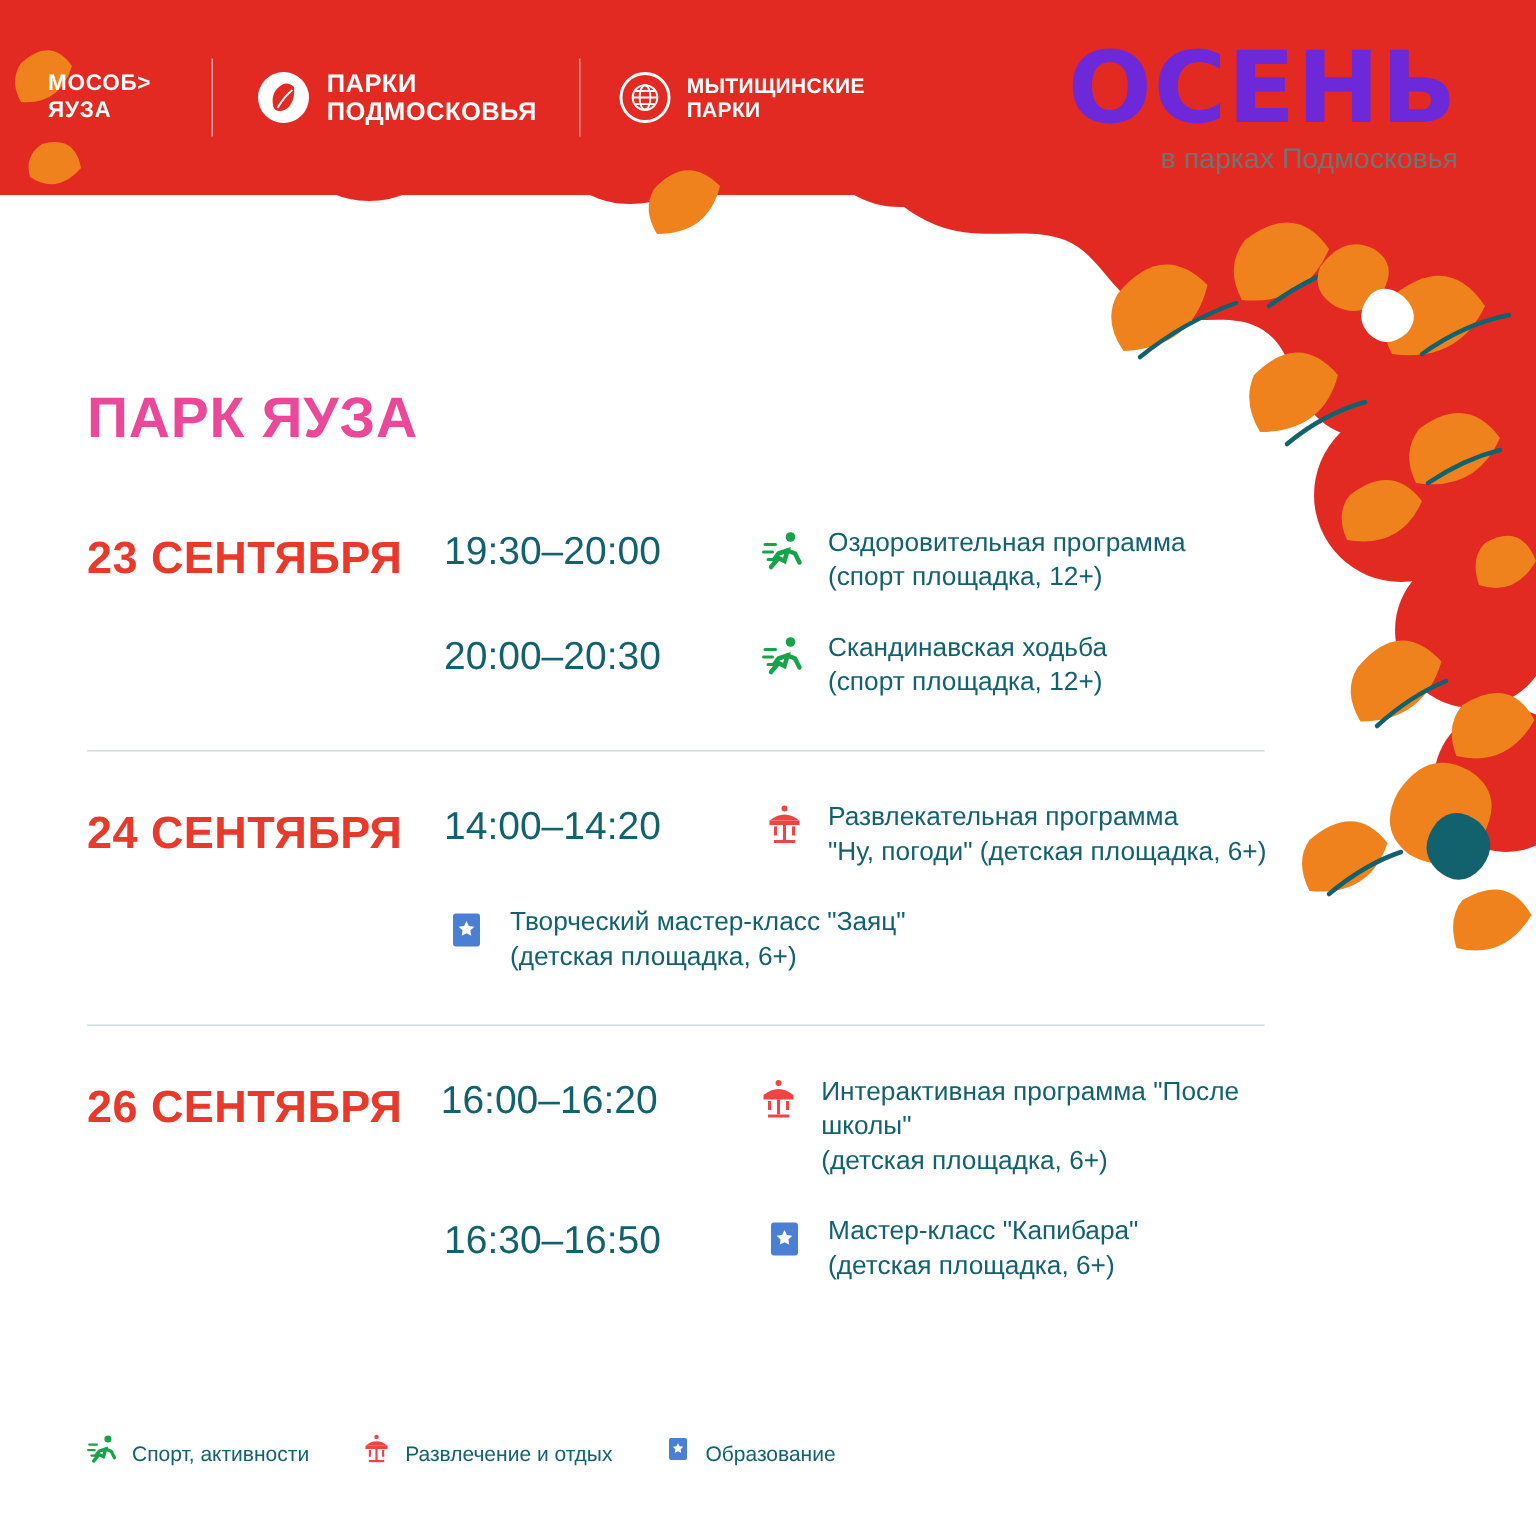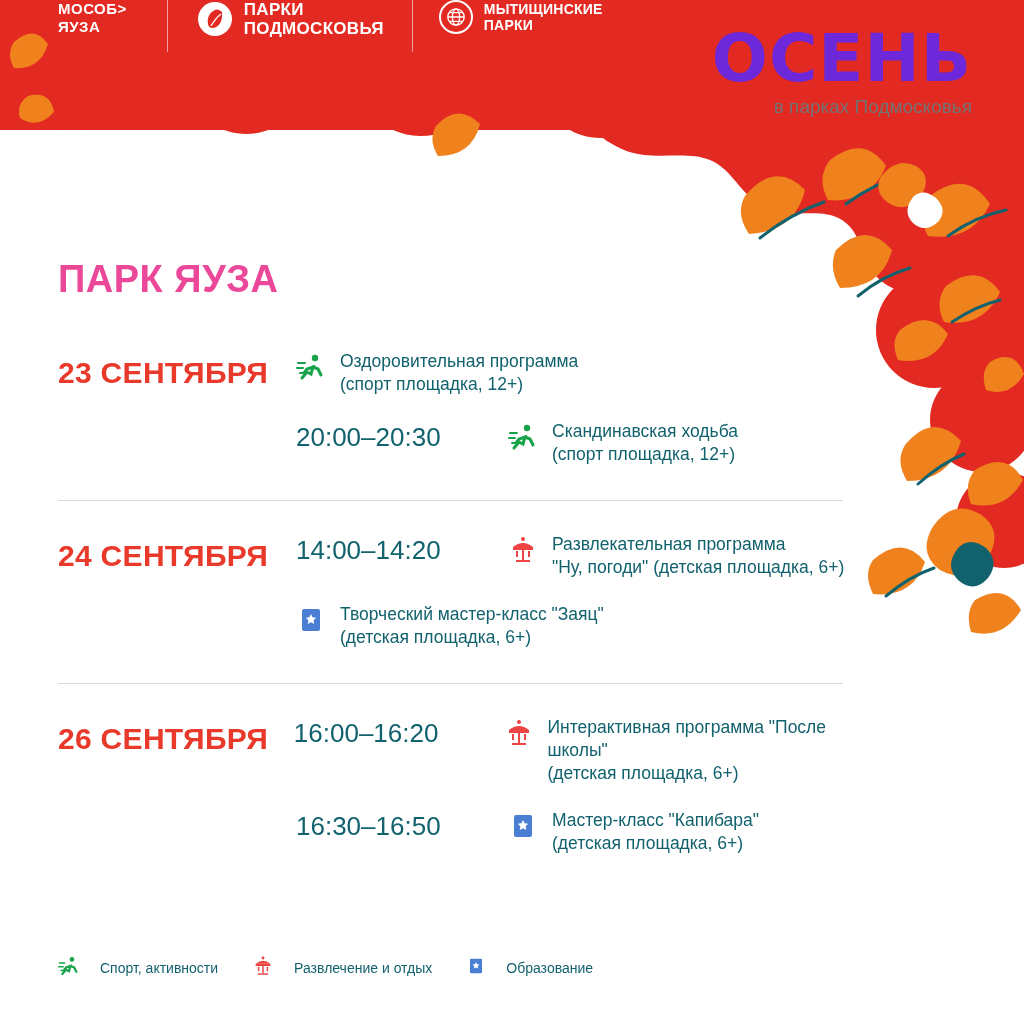--- a/index.html
+++ b/index.html
@@ -23,22 +23,22 @@
   }
   .red-right{
     position:absolute;right:0;top:0;width:520px;height:620px;
     overflow:hidden;
   }
   .red-right svg{display:block;}
 
   
   .header{
     position:absolute;left:0;top:0;width:824px;height:130px;
-    display:flex;align-items:flex-start;
-    padding-left:58px;box-sizing:border-box;
+    display:flex;align-items:center;
+    padding-left:32px;box-sizing:border-box;
     z-index:6;
   }
   .logo-mosob{
     color:#fff;font-weight:bold;font-size:15px;line-height:18px;
     letter-spacing:.5px;
   }
   .logo-sep{
     width:1px;height:52px;background:rgba(255,255,255,.55);
     margin:0 26px;
   }
@@ -91,21 +91,21 @@
   }
   .icon-cell{width:44px;padding-top:4px;}
   .evt{color:#12626e;font-size:17.5px;line-height:23px;padding-top:2px;}
   .evt .l2{display:block;}
 
   
   .legend{
     position:absolute;left:58px;top:955px;display:flex;align-items:center;z-index:5;
   }
   .legend-item{display:flex;align-items:center;margin-right:34px;}
-  .legend-item .lbl{color:#12626e;font-size:14px;margin-left:20px;}
+  .legend-item .lbl{color:#12626e;font-size:14px;margin-left:8px;}
   svg{overflow:visible;}
 </style>
 </head>
 <body>
 
 <div class="poster">
 
   <div class="red-top"></div>
 
   <svg class="red-wave" width="700" height="90" viewBox="0 0 700 90" fill="none">
@@ -204,20 +204,21 @@
     <div class="sub">в парках Подмосковья</div>
   </div>
 
   <div class="park-title">ПАРК ЯУЗА</div>
 
   <div class="schedule">
 
     <div class="day-block">
       <div class="row">
         <div class="date">23 СЕНТЯБРЯ</div>
+        <div class="time">19:30–20:00</div>
         <div class="icon-cell">
           <svg width="30" height="30" viewBox="0 0 30 30">
               <circle cx="19" cy="6" r="3.2" fill="#16a34a"></circle>
               <path d="M6 26 l5-6 4 2 2-7 -6 2 -3 4" stroke="#16a34a" stroke-width="3" fill="none" stroke-linecap="round"></path>
               <path d="M17 15 l5 2 3 6" stroke="#16a34a" stroke-width="3" fill="none" stroke-linecap="round"></path>
               <path d="M2 11h7M1 16h6M4 21h5" stroke="#16a34a" stroke-width="2" stroke-linecap="round"></path>
             </svg>
         </div>
         <div class="evt">
           <span class="l1">Оздоровительная программа</span>

